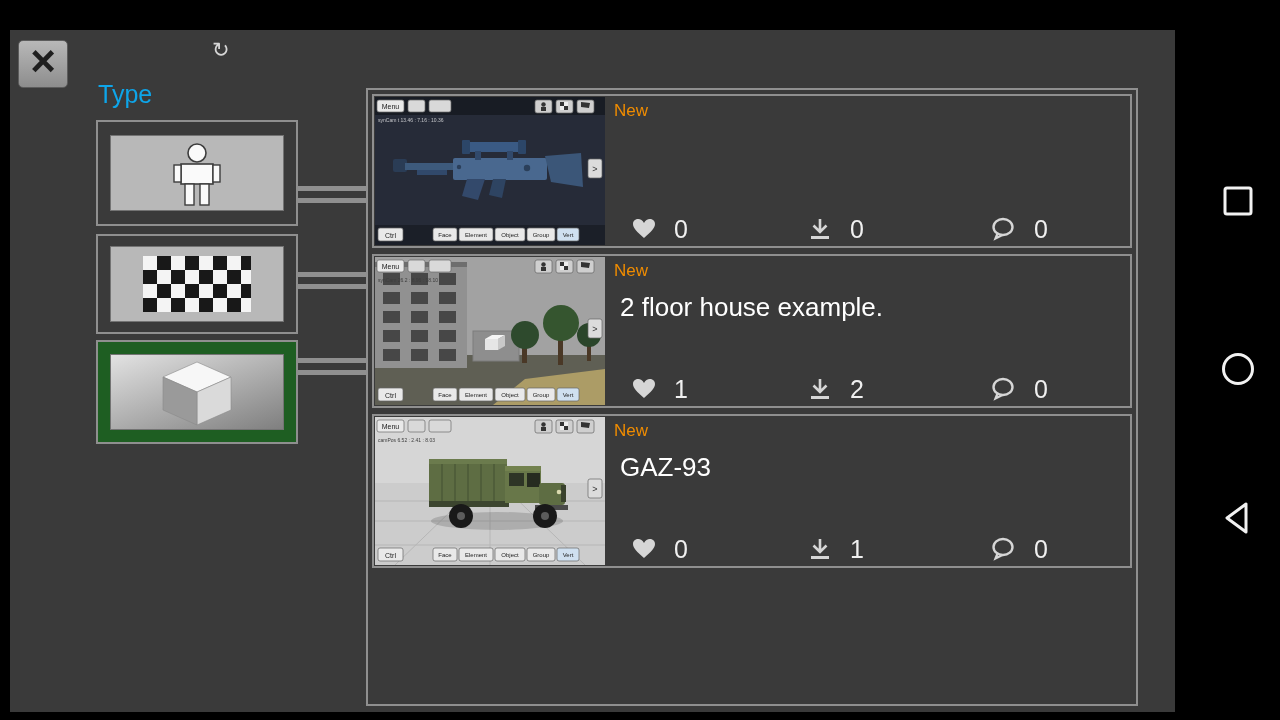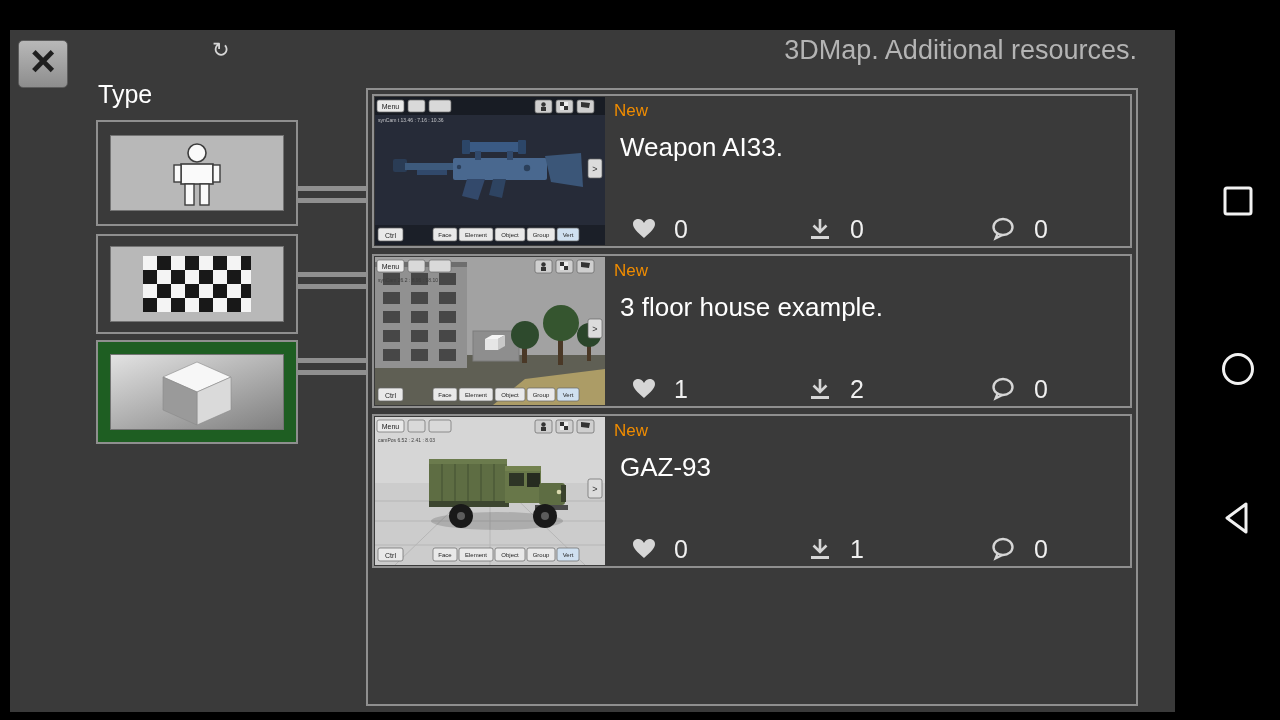--- a/index.html
+++ b/index.html
@@ -33,21 +33,21 @@
     font-size:21px; color:#d6d6d6;
   }
   .app-title {
     position:absolute; top:5px; right:38px;
     font-size:27px; color:#b4b4b4;
   }
 
   
   .type-label {
     position:absolute; left:88px; top:50px;
-    font-size:25px; color:#ffffff;
+    font-size:25px; color:#0ea5e9;
   }
   .type-btn {
     position:absolute; left:86px; width:202px;
     border:2px solid #8f8f8f;
     background:#3a3a3a;
     display:flex; align-items:center; justify-content:center;
     cursor:pointer;
   }
   .type-btn.b1 { top:90px;  height:106px; }
   .type-btn.b2 { top:204px; height:100px; }
@@ -112,21 +112,20 @@
   .nav-circle   { left:1220px; top:351px; }
   .nav-triangle { left:1222px; top:501px; }
 </style>
 </head>
 <body>
 
 <div class="app">
 
   <div class="close-btn">×</div>
   <div class="refresh-icon">↻</div>
-  <div class="app-title">3DMap. Additional resources.</div>
 
   <div class="type-label">Type</div>
 
   <div class="type-btn b1">
     <div class="type-inner">
       <svg width="172" height="76" viewBox="0 0 172 76">
         <circle cx="86" cy="18" r="9" fill="#fafafa" stroke="#3d3d3d" stroke-width="1.6"></circle>
         <rect x="70" y="29" width="32" height="20" fill="#fafafa" stroke="#3d3d3d" stroke-width="1.6"></rect>
         <rect x="63" y="30" width="7" height="17" fill="#fafafa" stroke="#3d3d3d" stroke-width="1.4"></rect>
         <rect x="102" y="30" width="7" height="17" fill="#fafafa" stroke="#3d3d3d" stroke-width="1.4"></rect>
@@ -217,21 +216,20 @@
             <text x="135" y="140" text-anchor="middle" font-size="6" fill="#222">Object</text>
             <rect x="152" y="131" width="28" height="13" rx="2" fill="#e9e9e9" stroke="#666" stroke-width="0.7"></rect>
             <text x="166" y="140" text-anchor="middle" font-size="6" fill="#222">Group</text>
             <rect x="182" y="131" width="22" height="13" rx="2" fill="#cfe0f0" stroke="#666" stroke-width="0.7"></rect>
             <text x="193" y="140" text-anchor="middle" font-size="6" fill="#222">Vert</text>
           </g>
         </svg>
       </div>
       <div class="card-content">
         <div class="badge-new">New</div>
-        <div class="card-title">Weapon AI33.</div>
         <div class="stat s-like">
           <svg width="24" height="22" viewBox="0 0 24 22">
             <path d="M12 20 C5 14 1 10 1 6 C1 2.6 3.6 1 6.2 1 C8.4 1 10.8 2.4 12 5 C13.2 2.4 15.6 1 17.8 1 C20.4 1 23 2.6 23 6 C23 10 19 14 12 20 Z" fill="#d6d6d6"></path>
           </svg>
           <span class="count">0</span>
         </div>
         <div class="stat s-down">
           <svg width="24" height="24" viewBox="0 0 24 24">
             <path d="M12 2 V14 M5.5 8.5 L12 15 L18.5 8.5" fill="none" stroke="#d6d6d6" stroke-width="2.6"></path>
             <line x1="3" y1="20.5" x2="21" y2="20.5" stroke="#d6d6d6" stroke-width="3"></line>
@@ -324,21 +322,21 @@
             <text x="135" y="140" text-anchor="middle" font-size="6" fill="#222">Object</text>
             <rect x="152" y="131" width="28" height="13" rx="2" fill="#e9e9e9" stroke="#666" stroke-width="0.7"></rect>
             <text x="166" y="140" text-anchor="middle" font-size="6" fill="#222">Group</text>
             <rect x="182" y="131" width="22" height="13" rx="2" fill="#cfe0f0" stroke="#666" stroke-width="0.7"></rect>
             <text x="193" y="140" text-anchor="middle" font-size="6" fill="#222">Vert</text>
           </g>
         </svg>
       </div>
       <div class="card-content">
         <div class="badge-new">New</div>
-        <div class="card-title">3 floor house example.</div>
+        <div class="card-title">2 floor house example.</div>
         <div class="stat s-like">
           <svg width="24" height="22" viewBox="0 0 24 22">
             <path d="M12 20 C5 14 1 10 1 6 C1 2.6 3.6 1 6.2 1 C8.4 1 10.8 2.4 12 5 C13.2 2.4 15.6 1 17.8 1 C20.4 1 23 2.6 23 6 C23 10 19 14 12 20 Z" fill="#d6d6d6"></path>
           </svg>
           <span class="count">1</span>
         </div>
         <div class="stat s-down">
           <svg width="24" height="24" viewBox="0 0 24 24">
             <path d="M12 2 V14 M5.5 8.5 L12 15 L18.5 8.5" fill="none" stroke="#d6d6d6" stroke-width="2.6"></path>
             <line x1="3" y1="20.5" x2="21" y2="20.5" stroke="#d6d6d6" stroke-width="3"></line>

